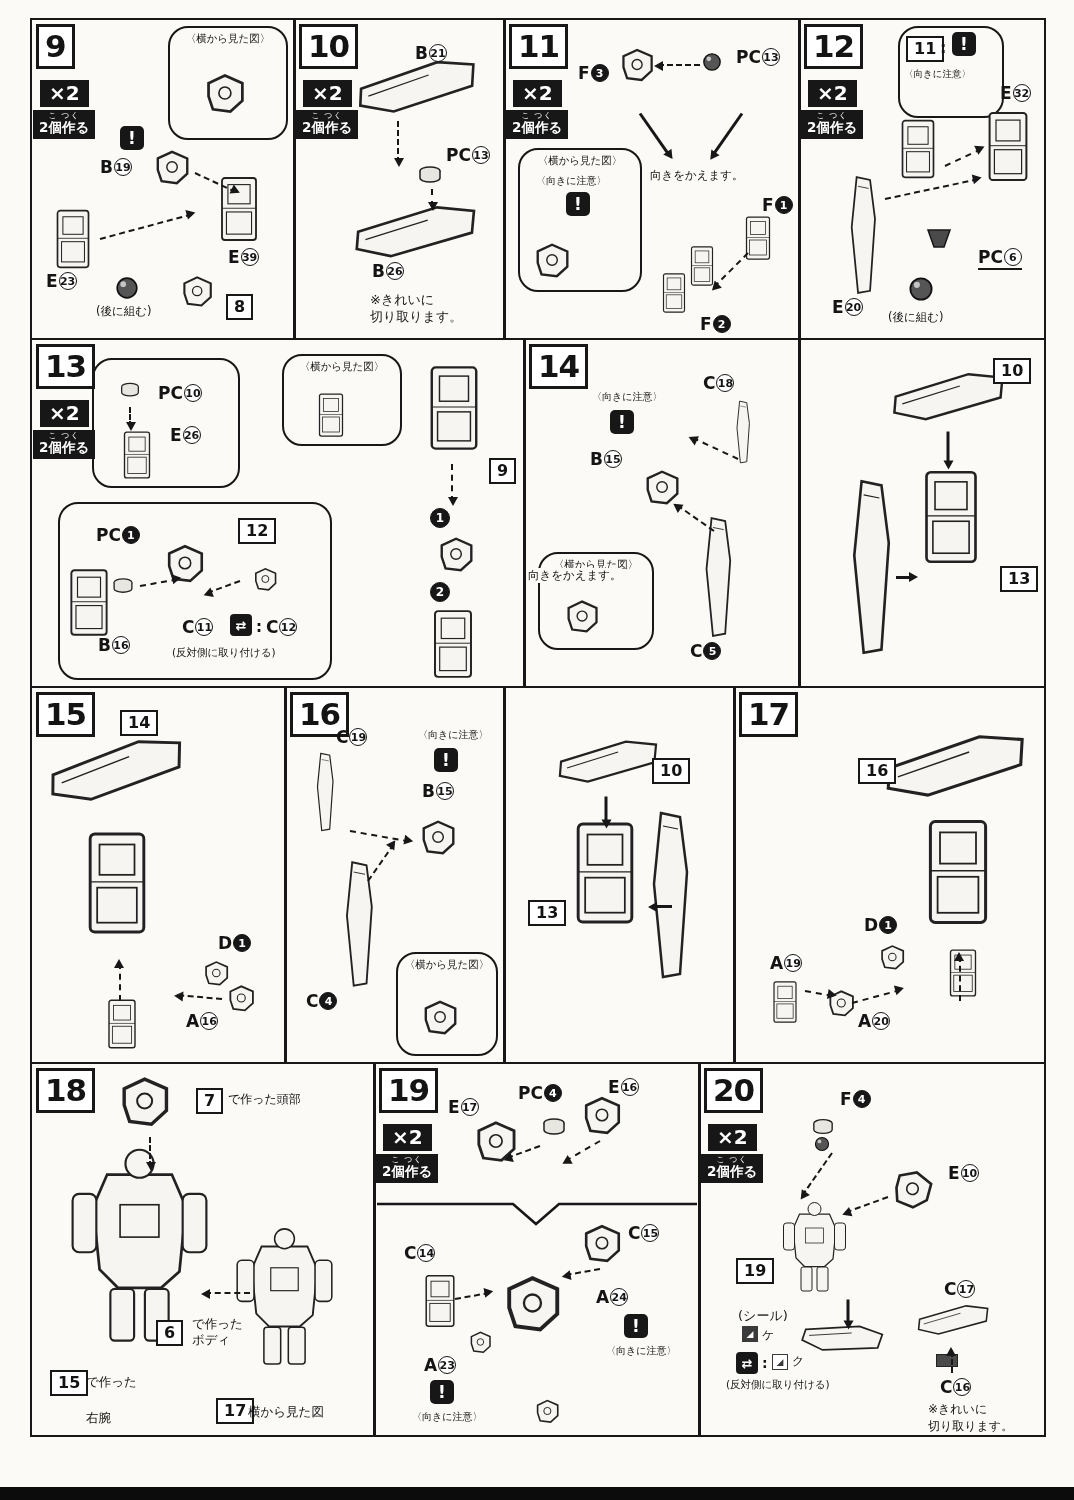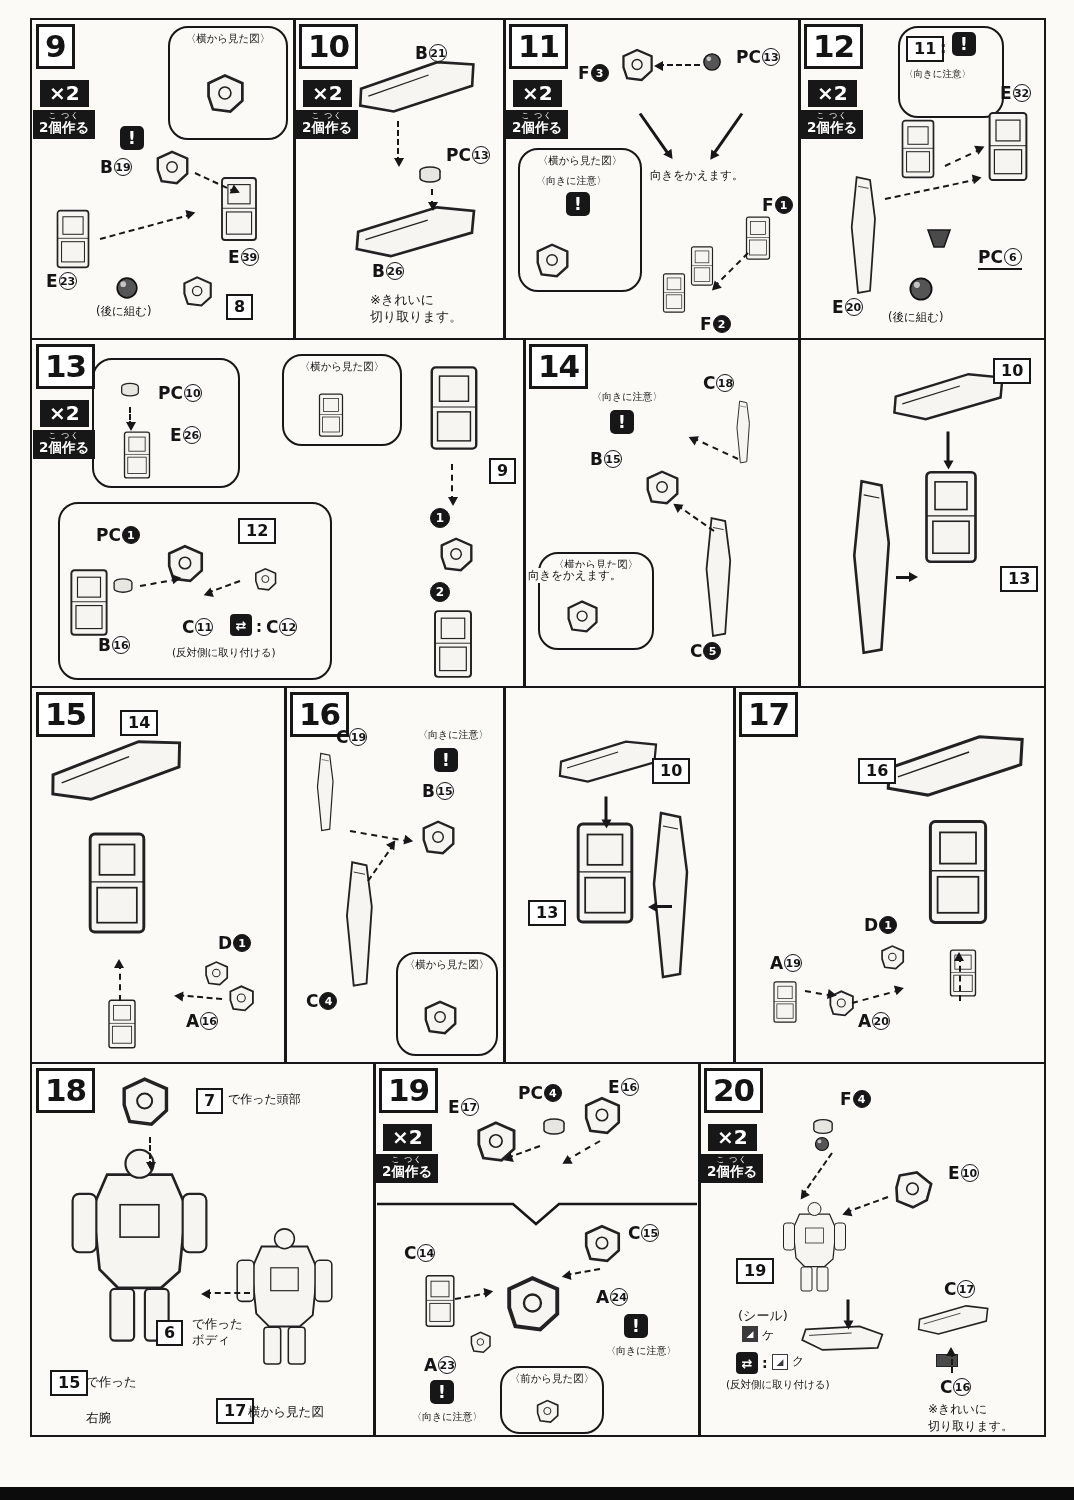--- a/index.html
+++ b/index.html
@@ -568,23 +568,20 @@
 <div class="note" style="left:606px;top:1344px;font-size:10px">〈向きに注意〉</div>
 <span class="part" style="left:424px;top:1356px">
       <b>A</b>
       <i class="cn">23</i>
     </span>
 <span class="warn" style="left:430px;top:1380px">!</span>
 <div class="note" style="left:412px;top:1410px;font-size:10px">〈向きに注意〉</div>
 <svg class="art" style="left:466px;top:1330px" width="30" height="24">
       <use href="#p-small"></use>
     </svg>
-<div class="inset" style="left:500px;top:1366px;width:104px;height:68px">
-      <div class="ttl">〈前から見た図〉</div>
-    </div>
 <svg class="art" style="left:532px;top:1398px" width="32" height="26">
       <use href="#p-small"></use>
     </svg>
 <div class="da" style="left:455px;top:1298px;width:35px;transform:rotate(-10deg)"></div>
 <div class="da" style="left:600px;top:1268px;width:35px;transform:rotate(170deg)"></div>
 
 <div class="sb" style="left:704px;top:1068px">20</div>
 <div class="bx x2" style="left:708px;top:1124px">×2</div>
 <div class="bx mk" style="left:701px;top:1154px"><span class="rb">こ つく</span><span>2個作る</span></div>
 <span class="part" style="left:840px;top:1090px">

